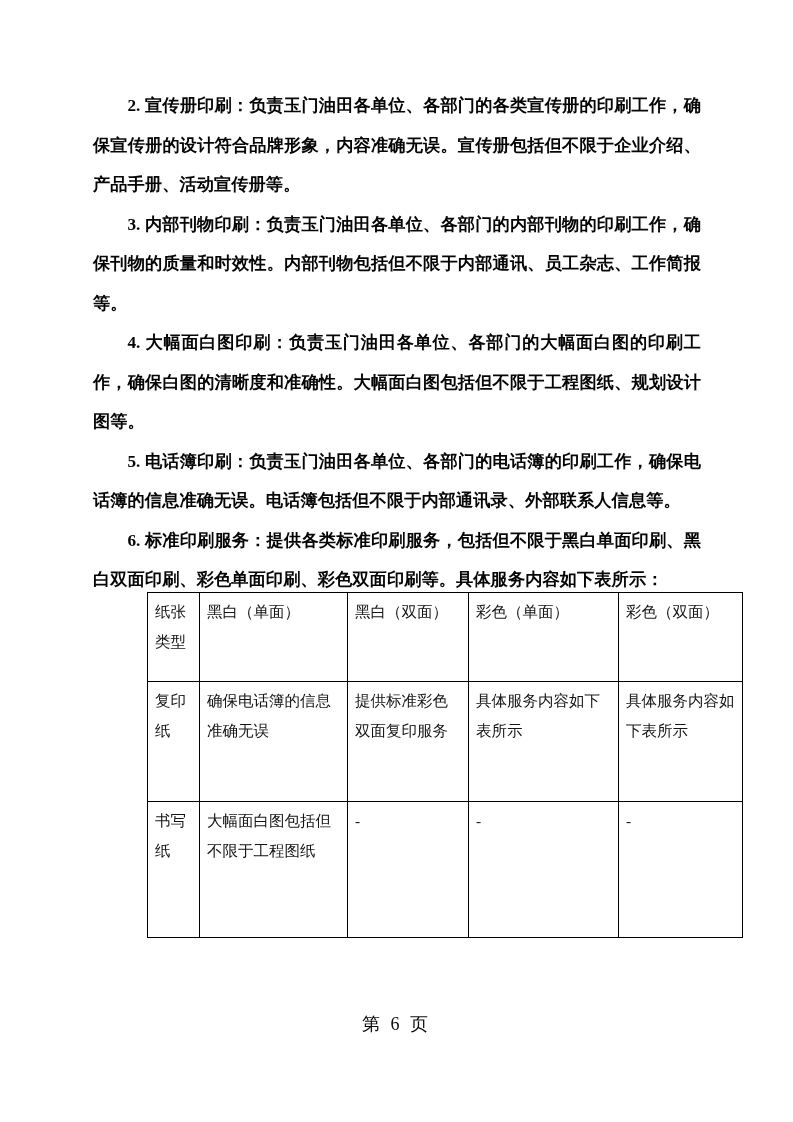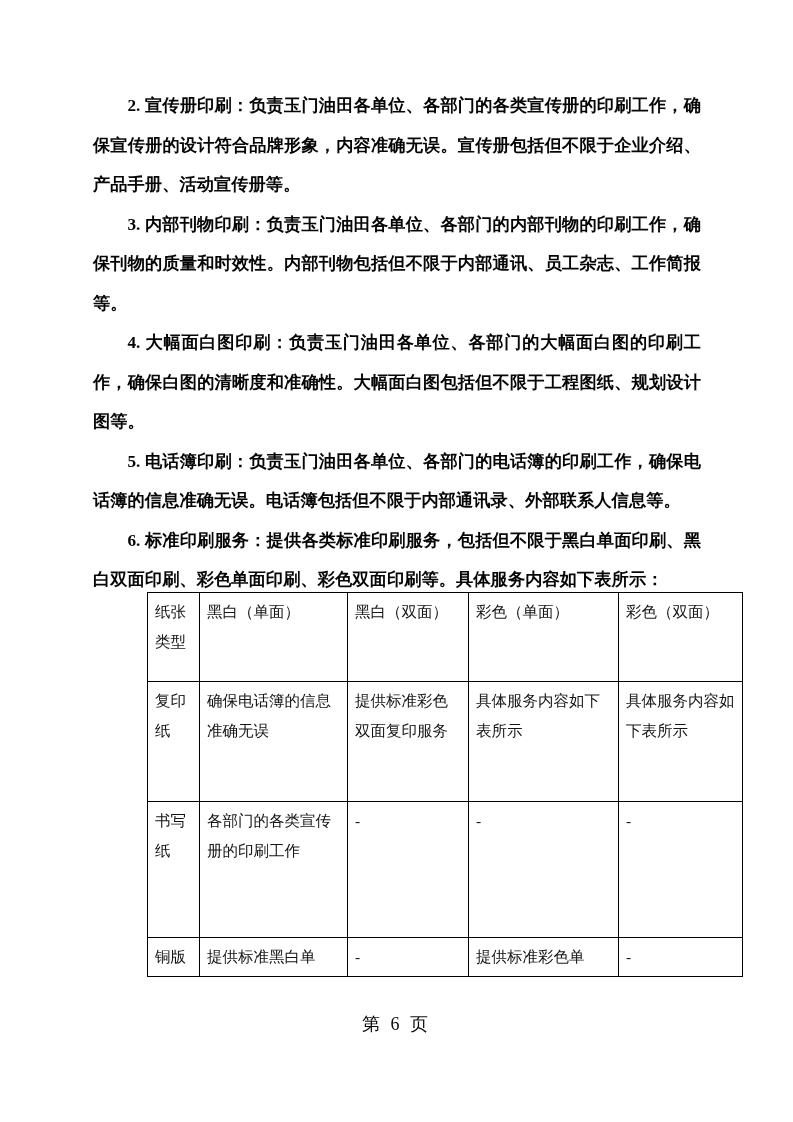--- a/index.html
+++ b/index.html
@@ -121,30 +121,23 @@
         </tr>
         <tr class="r-1">
           <td>复印纸</td>
           <td>确保电话簿的信息准确无误</td>
           <td>提供标准彩色双面复印服务</td>
           <td>具体服务内容如下表所示</td>
           <td>具体服务内容如下表所示</td>
         </tr>
         <tr class="r-2">
           <td>书写纸</td>
-          <td>各部门的各类宣传册的印刷工作</td>
+          <td>大幅面白图包括但不限于工程图纸</td>
           <td>-</td>
           <td>-</td>
-          <td>-</td>
-        </tr>
-        <tr class="r-3">
-          <td>铜版</td>
-          <td>提供标准黑白单</td>
-          <td>-</td>
-          <td>提供标准彩色单</td>
           <td>-</td>
         </tr>
       </tbody>
     </table>
   </div>
 
   <div id="footer">
     <span>第 6 页</span>
   </div>
 

